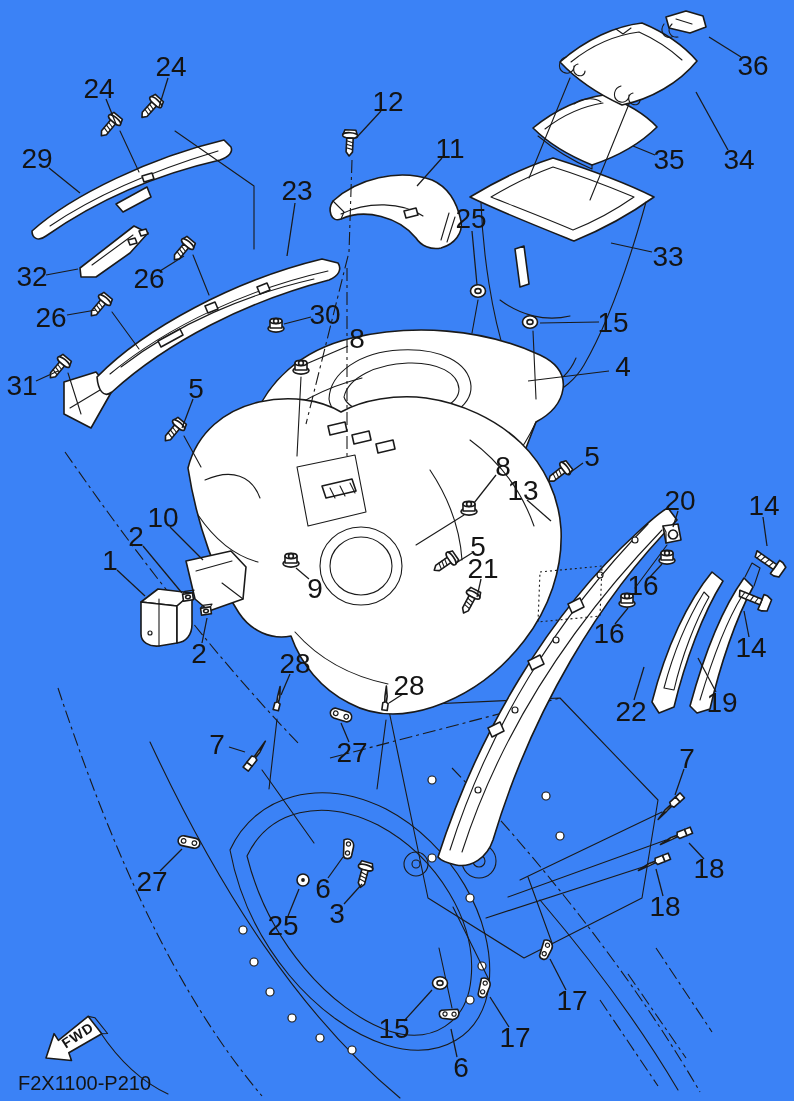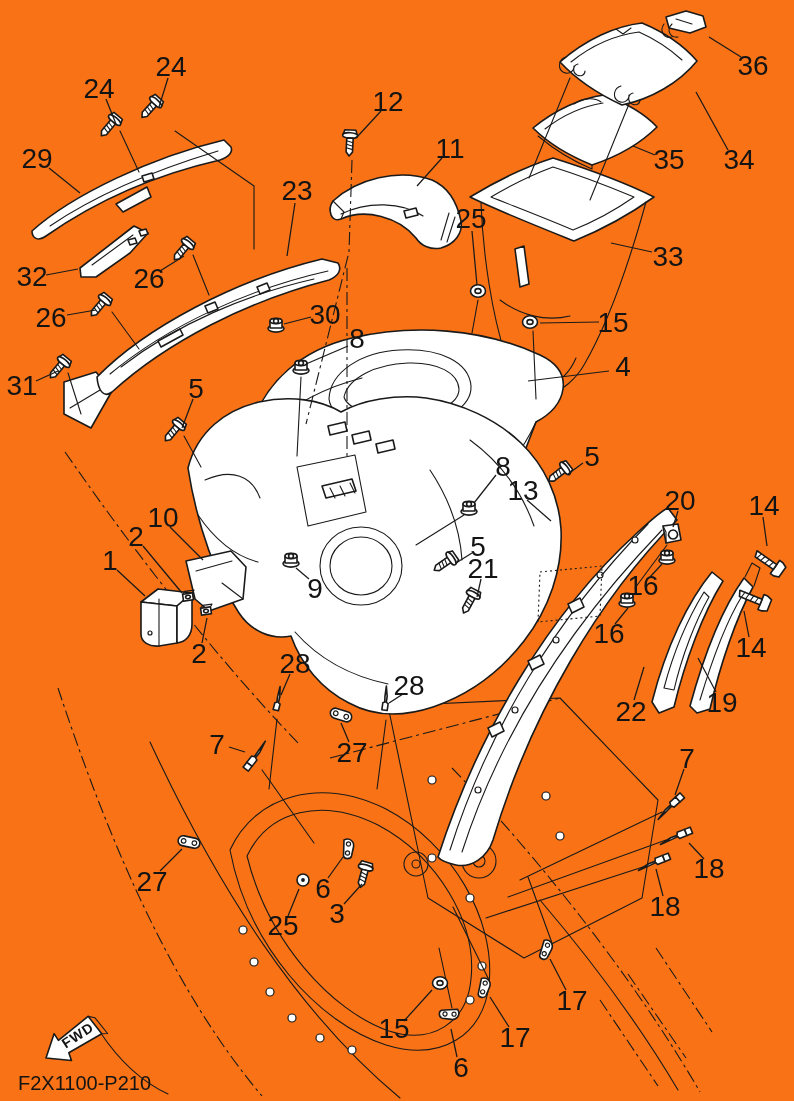--- a/index.html
+++ b/index.html
@@ -1,16 +1,16 @@
 <!DOCTYPE html>
 <html><head>
 <meta charset="utf-8">
 <style>
   html,body{margin:0;padding:0;background:#ffffff;}
-  #page{position:relative;width:794px;height:1101px;background:#f97316;overflow:hidden;
+  #page{position:relative;width:794px;height:1101px;background:#3b82f6;overflow:hidden;
         font-family:"Liberation Sans",sans-serif;}
   svg{display:block}
   
   .p  {fill:#ffffff;stroke:#1a1a1a;stroke-width:1.6;stroke-linejoin:round;stroke-linecap:round;}
   
   .t  {fill:none;stroke:#1a1a1a;stroke-width:1.1;stroke-linejoin:round;stroke-linecap:round;}
   
   .ph {fill:none;stroke:#1a1a1a;stroke-width:1.1;stroke-dasharray:13 4 3 4;}
   
   .dt {fill:none;stroke:#1a1a1a;stroke-width:1.1;stroke-dasharray:2 3;}

